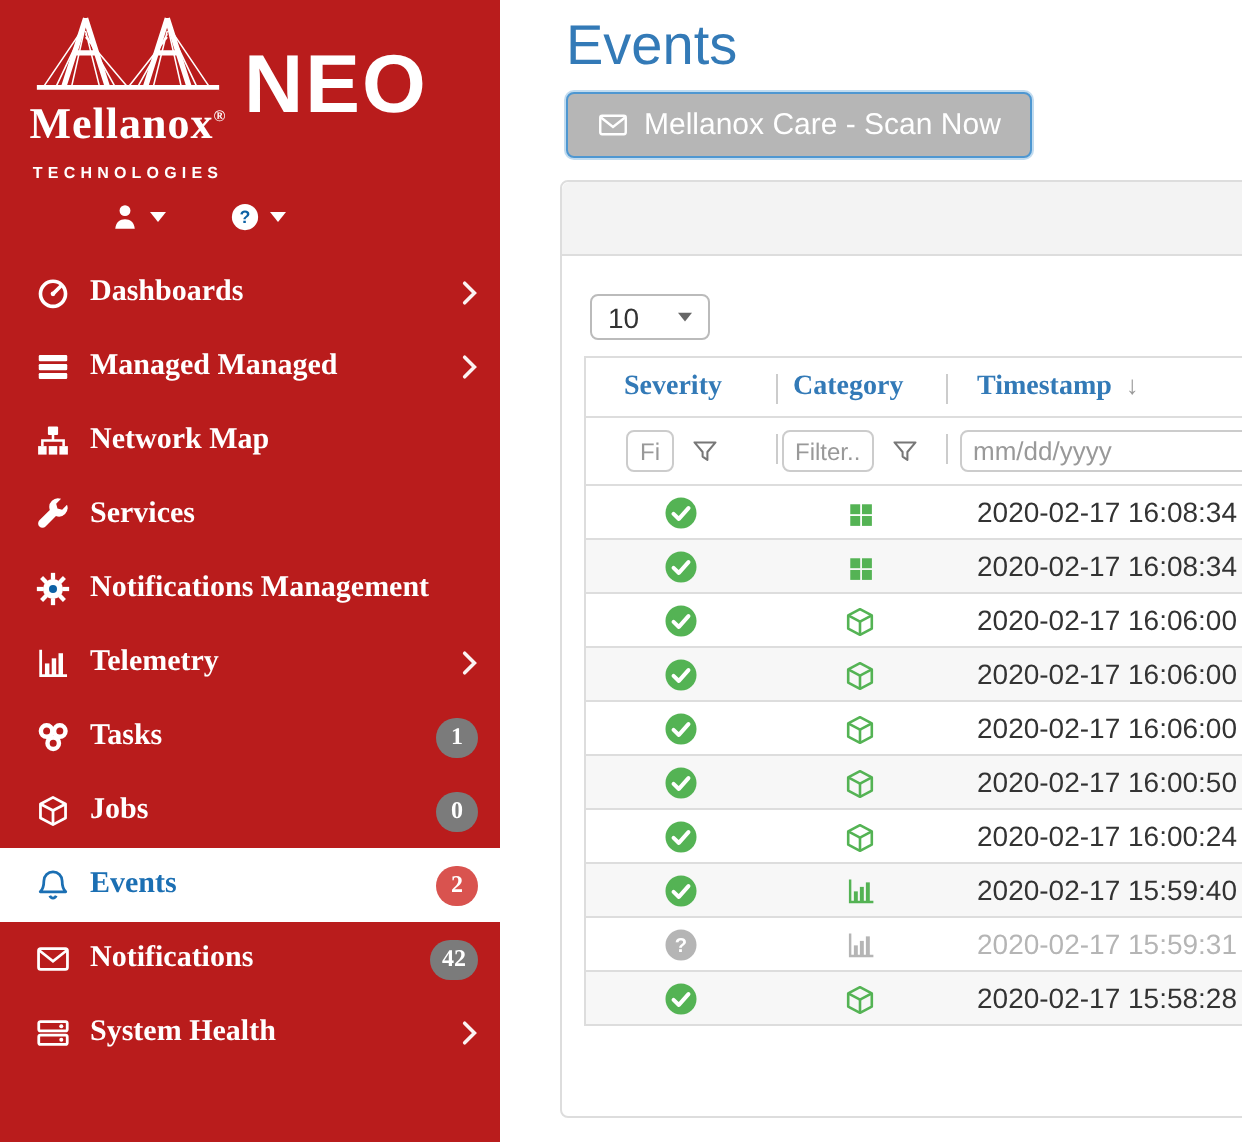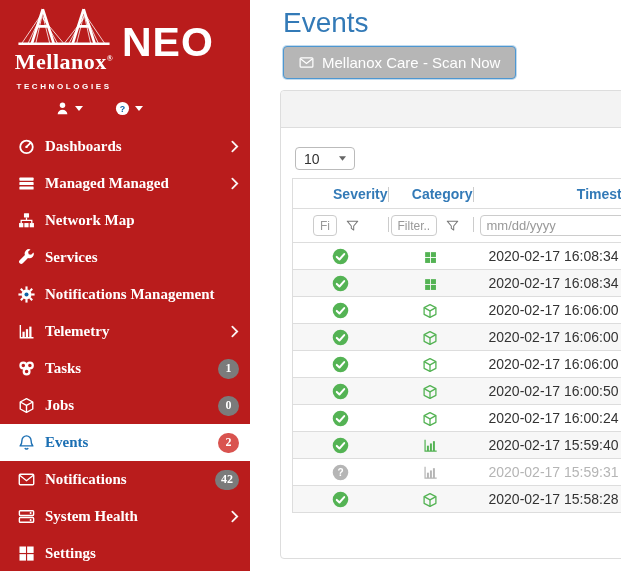--- a/index.html
+++ b/index.html
@@ -51,22 +51,22 @@
     border-radius:4px 4px 0 0; }
   .panel-body { padding:19px 0 0 11px; }
 
   .page-size { margin-left:3px; width:60px; height:23px; border:1px solid #bbb;
     border-radius:4px; display:flex; align-items:center; justify-content:space-between;
     padding:0 8px; font-size:14px; color:#333; cursor:pointer; background:#fff; }
 
   table.grid { margin-top:8px; border-collapse:collapse; table-layout:fixed;
     width:372px; border:1px solid #ddd; }
   .grid col.w-sev { width:95px; } .grid col.w-cat { width:85px; } .grid col.w-ts { width:192px; }
-  .grid th { height:30px; text-align:right; color:#337ab7; font-size:14px;
-    font-weight:700; position:relative; cursor:pointer; border-bottom:1px solid #ddd; }
+  .grid th { height:30px; text-align:left; color:#337ab7; font-size:14px;
+    font-weight:700; position:relative; cursor:pointer; border-bottom:1px solid #ddd;font-family:Liberation Serif, serif; }
   .grid th.c-sev { padding-left:19px; } .grid th.c-cat { padding-left:9px; }
   .grid th.c-ts { padding-left:16px; }
   .grid th + th::before, .filter-row td + td::before { content:""; position:absolute;
     left:0; top:8px; height:15px; width:1px; background:#ccc; }
   .sort-arrow { color:#999; font-weight:400; font-size:13px; margin-left:7px; }
   .filter-row td { height:34px; position:relative; border-bottom:1px solid #ddd; }
   .flt-wrap { display:flex; align-items:center; }
   .flt-input { height:21px; border:1px solid #ccc; border-radius:4px;
     font-size:12px; color:#777; padding:0 6px; font-family:inherit; outline:none; }
   .flt-input::placeholder { color:#999; }
@@ -316,26 +316,20 @@
         <span class="badge">42</span>
       </div>
       <div class="menu-item">
         <svg class="mi-ico">
             <use href="#sym-server"></use>
           </svg>
         <span class="mi-label">System Health</span>
         <svg class="chev">
             <use href="#sym-chevr"></use>
           </svg>
-      </div>
-      <div class="menu-item">
-        <svg class="mi-ico">
-            <use href="#sym-grid4"></use>
-          </svg>
-        <span class="mi-label">Settings</span>
       </div>
     </div>
   </div>
 
   <div class="main">
     <h1 class="page-title">Events</h1>
     <div class="btn-row">
       <button class="scan-btn">
         <svg width="15" height="15">
             <use href="#sym-envelope"></use>

